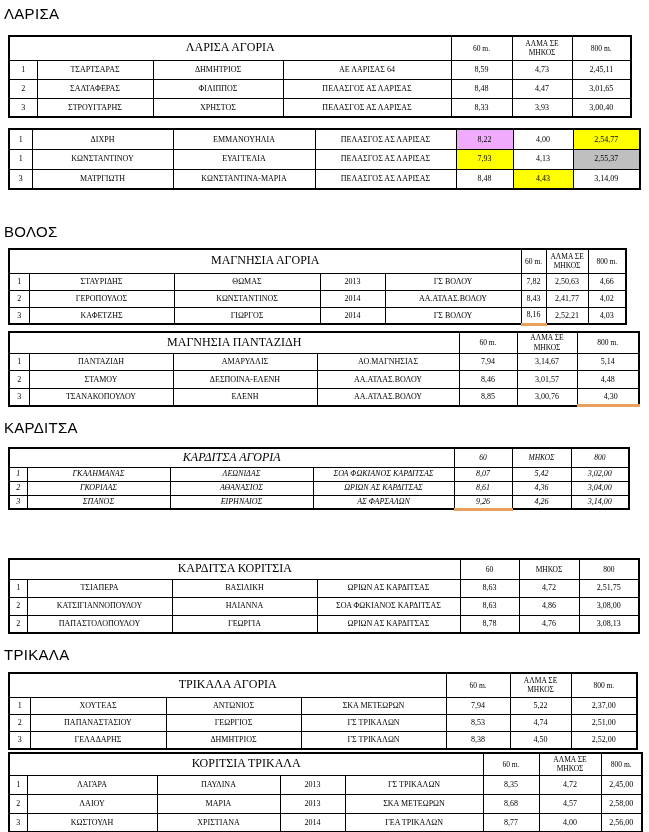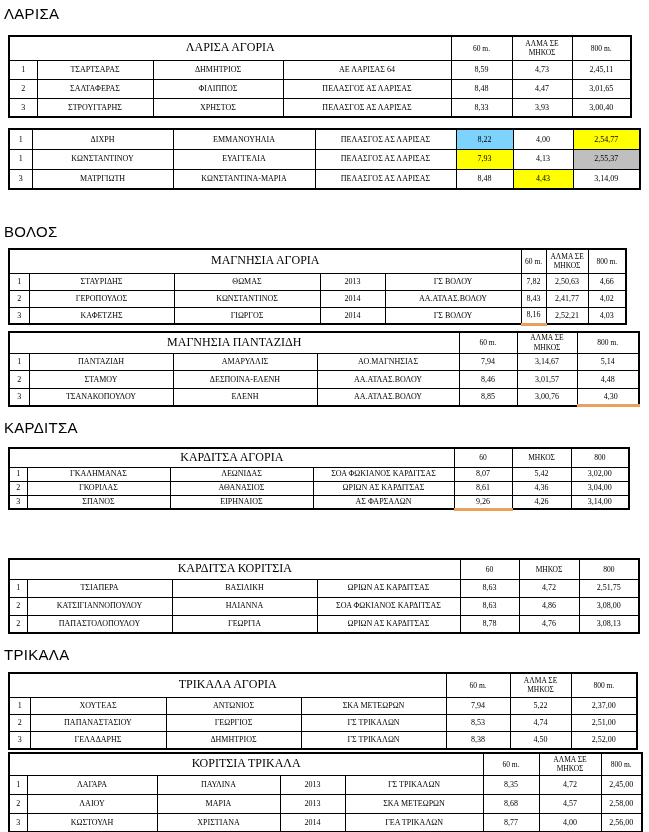--- a/index.html
+++ b/index.html
@@ -89,21 +89,21 @@
         <col style="width: 57px;">
         <col style="width: 60px;">
         <col style="width: 67px;">
       </colgroup>
       <tbody>
         <tr style="height: 20px;">
           <td class="rank">1</td>
           <td>ΔΙΧΡΗ</td>
           <td>ΕΜΜΑΝΟΥΗΛΙΑ</td>
           <td>ΠΕΛΑΣΓΟΣ ΑΣ ΛΑΡΙΣΑΣ</td>
-          <td style="background: #7dd3fc; font-family: Liberation Serif, serif;">8,22</td>
+          <td style="background: #f0abfc; font-family: Liberation Serif, serif;">8,22</td>
           <td>4,00</td>
           <td style="background: rgb(255, 255, 0);">2,54,77</td>
         </tr>
         <tr style="height: 20px;">
           <td class="rank">1</td>
           <td>ΚΩΝΣΤΑΝΤΙΝΟΥ</td>
           <td>ΕΥΑΓΓΕΛΙΑ</td>
           <td>ΠΕΛΑΣΓΟΣ ΑΣ ΛΑΡΙΣΑΣ</td>
           <td style="background: rgb(255, 255, 0);">7,93</td>
           <td>4,13</td>
@@ -211,21 +211,21 @@
           <td>ΤΣΑΝΑΚΟΠΟΥΛΟΥ</td>
           <td>ΕΛΕΝΗ</td>
           <td>ΑΑ.ΑΤΛΑΣ.ΒΟΛΟΥ</td>
           <td>8,85</td>
           <td>3,00,76</td>
           <td style="border-bottom: 3px solid rgb(232, 160, 92); padding-left: 8px;">4,30</td>
         </tr>
       </tbody>
     </table>
     <div class="sec-title" style="top: 419px;">ΚΑΡΔΙΤΣΑ</div>
-    <table class="rtbl" style="top: 447px; width: 620px;">
+    <table class="rtbl" style="top: 447px; width: 620px; font-style: italic;">
       <colgroup>
         <col style="width: 18px;">
         <col style="width: 143px;">
         <col style="width: 143px;">
         <col style="width: 141px;">
         <col style="width: 58px;">
         <col style="width: 59px;">
         <col style="width: 58px;">
       </colgroup>
       <tbody>

